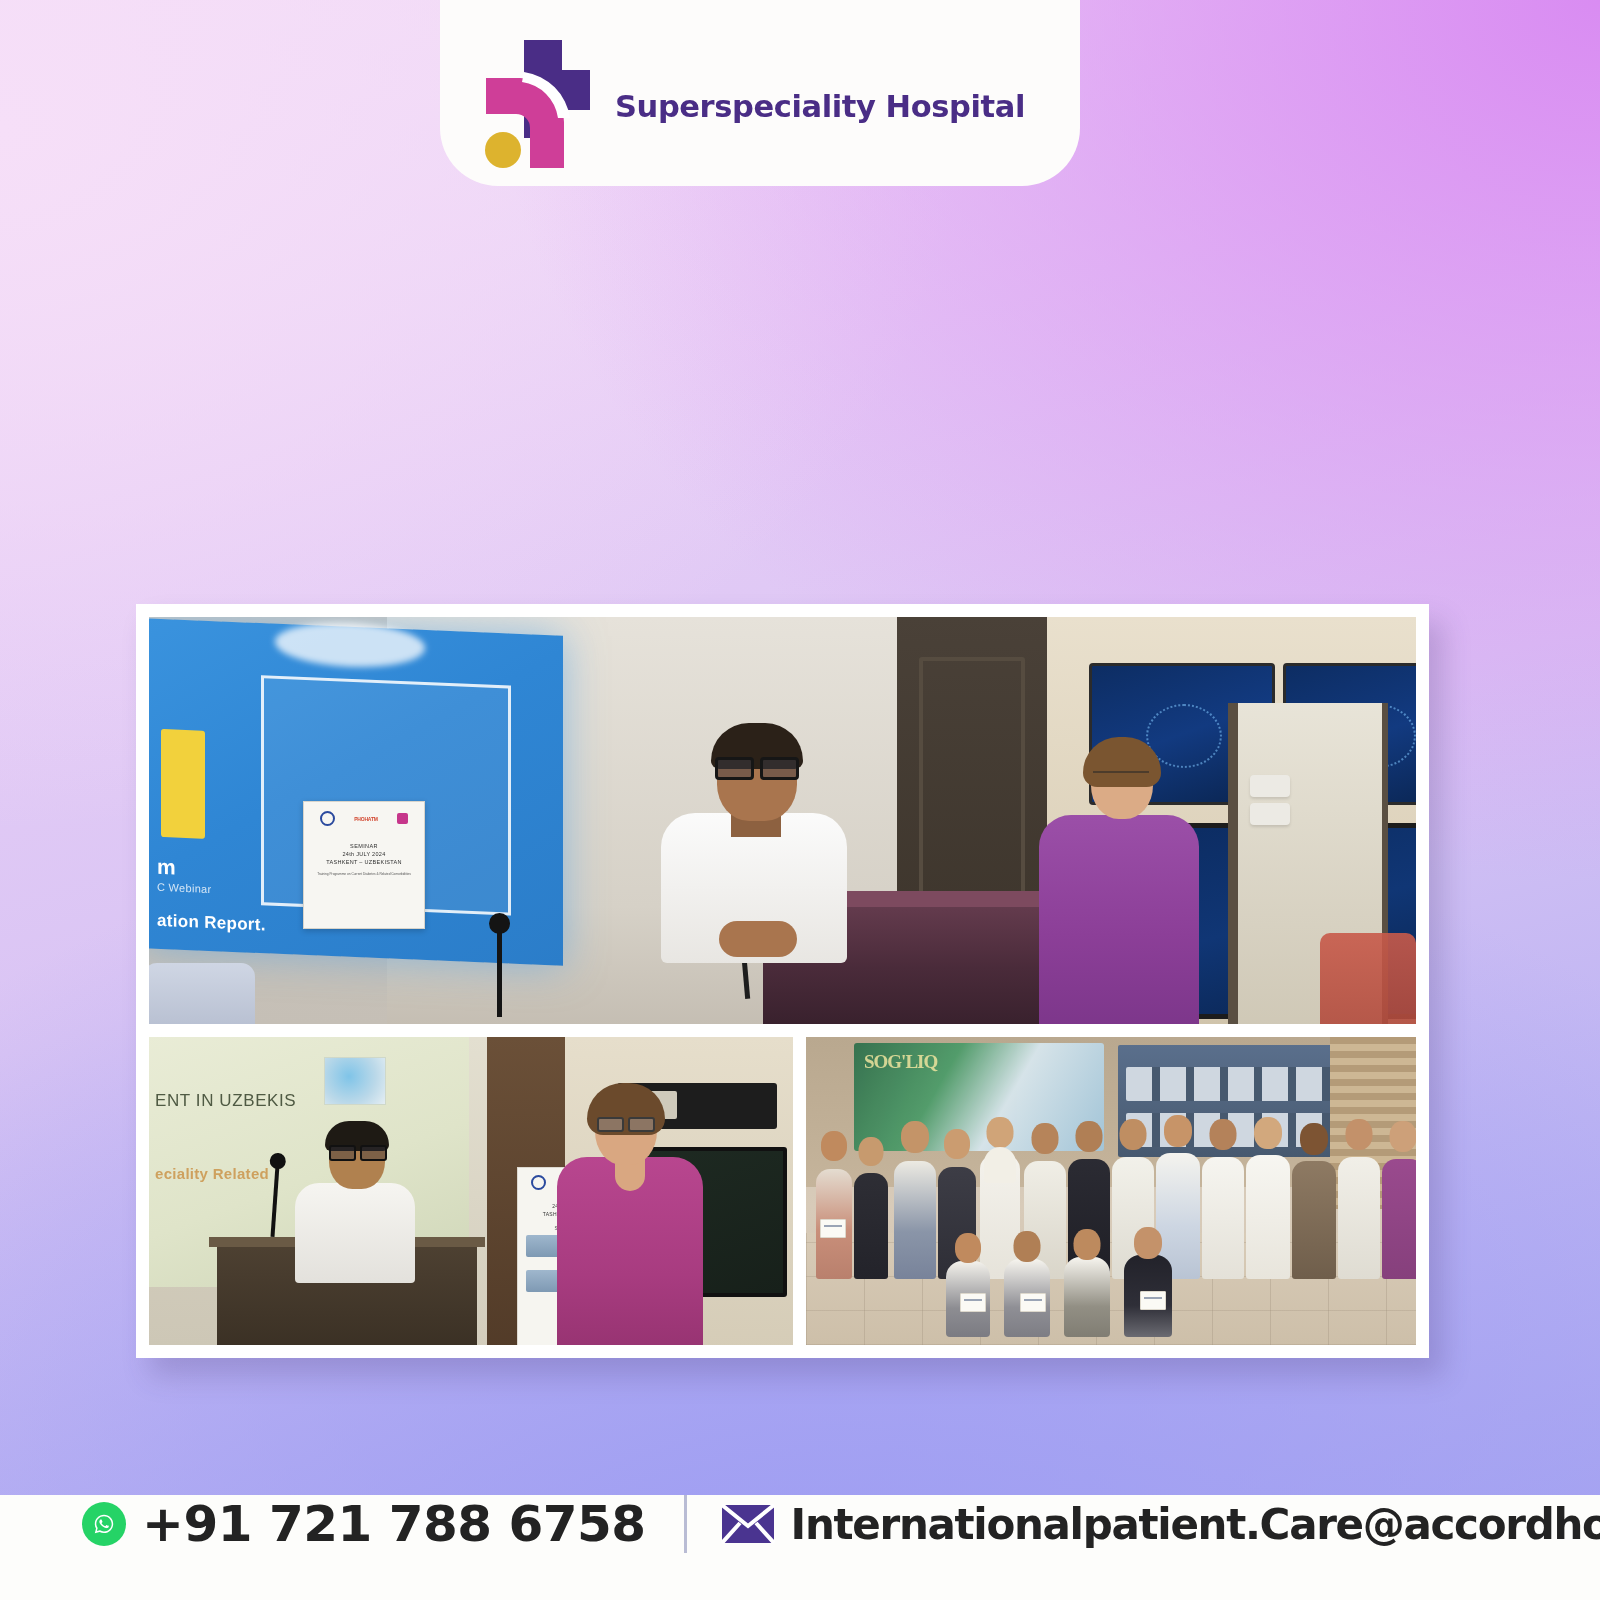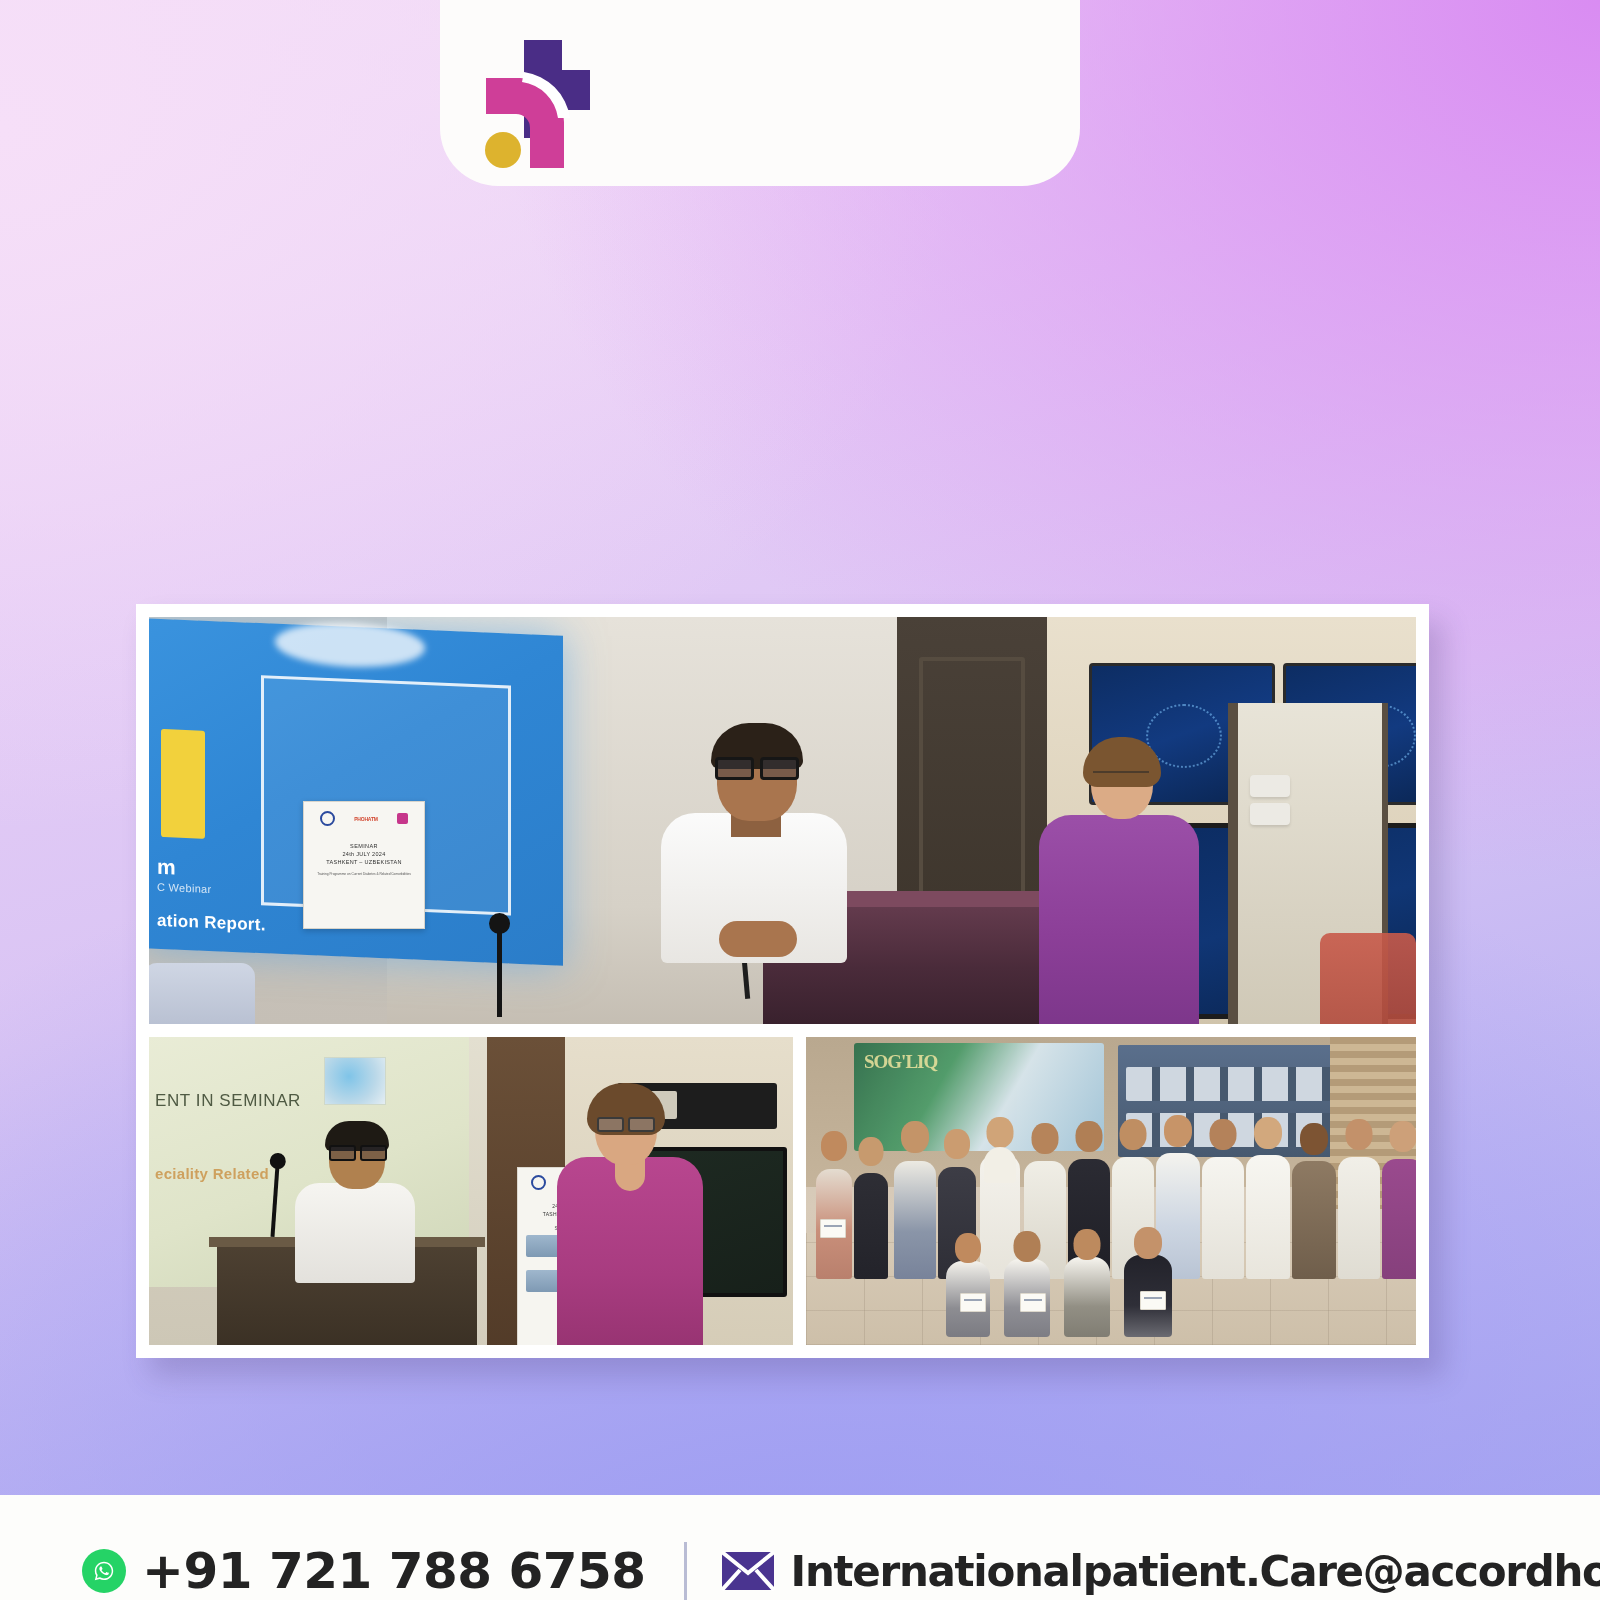--- a/index.html
+++ b/index.html
@@ -392,21 +392,21 @@
   }
   .cert:after{
     content:""; position:absolute; left:3px; top:5px; right:3px; height:2px;
     background:#9aa4b5;
   }
 
   
   #footer{
     position:absolute; left:0; bottom:0; width:1600px; height:105px;
     background:#fdfdfb;
-    display:flex; align-items:flex-end; z-index:5;
+    display:flex; align-items:flex-start; z-index:5;
   }
   #footer-inner{
     display:flex; align-items:center; width:100%;
     padding-left:82px; gap:0;
   }
   .fitem{ display:flex; align-items:center; gap:16px; }
   #whatsapp-icon{
     width:44px; height:44px; border-radius:50%; background:#25D366;
     display:flex; align-items:center; justify-content:center; flex:0 0 auto;
   }
@@ -431,20 +431,21 @@
 <div id="header-panel"></div>
 
 <div id="logo-row">
   <svg id="logo-mark" viewBox="0 0 128 132">
     <path d="M62 2 h38 v30 h28 v40 h-28 v28 h-38 z" fill="#4a2d86"></path>
     <path d="M24 40 h34 a44 44 0 0 1 44 44 v46 h-34 v-40 a14 14 0 0 0 -14 -14 h-30 z" fill="#cf3e98"></path>
     <path d="M62 34 a54 54 0 0 1 46 46 l-12 0 a42 42 0 0 0 -36 -36 z" fill="#ffffff"></path>
     <circle cx="41" cy="112" r="18" fill="#ddb32e"></circle>
   </svg>
   <div id="logo-text">
+    <div id="brand-tagline">Superspeciality Hospital</div>
   </div>
 </div>
 
 <div id="headline">
 </div>
 
 <div id="collage">
 
   <div class="photo" id="photo-top">
     <div class="p1-wall-l"></div>
@@ -508,21 +509,21 @@
     <div class="photo" id="photo-bl">
       <div class="p2-wall"></div>
       <div class="p2-wall2"></div>
       <div class="p2-door"></div>
       <div class="p2-shelf"></div>
       <div class="p2-tv"></div>
 
       <div class="p2-screen">
         <div class="p2-s-img"></div>
       </div>
-      <div class="p2-s-title">ENT IN SEMINAR</div>
+      <div class="p2-s-title">ENT IN UZBEKIS</div>
       <div class="p2-s-sub">eciality Related</div>
 
       <div class="p2-podium"></div>
       <div class="p2-mic"></div>
 
       <div class="p2-man">
         <div class="p2-shirt"></div>
         <div class="p2-head"></div>
         <div class="p2-hair"></div>
         <div class="p2-glass"></div>

